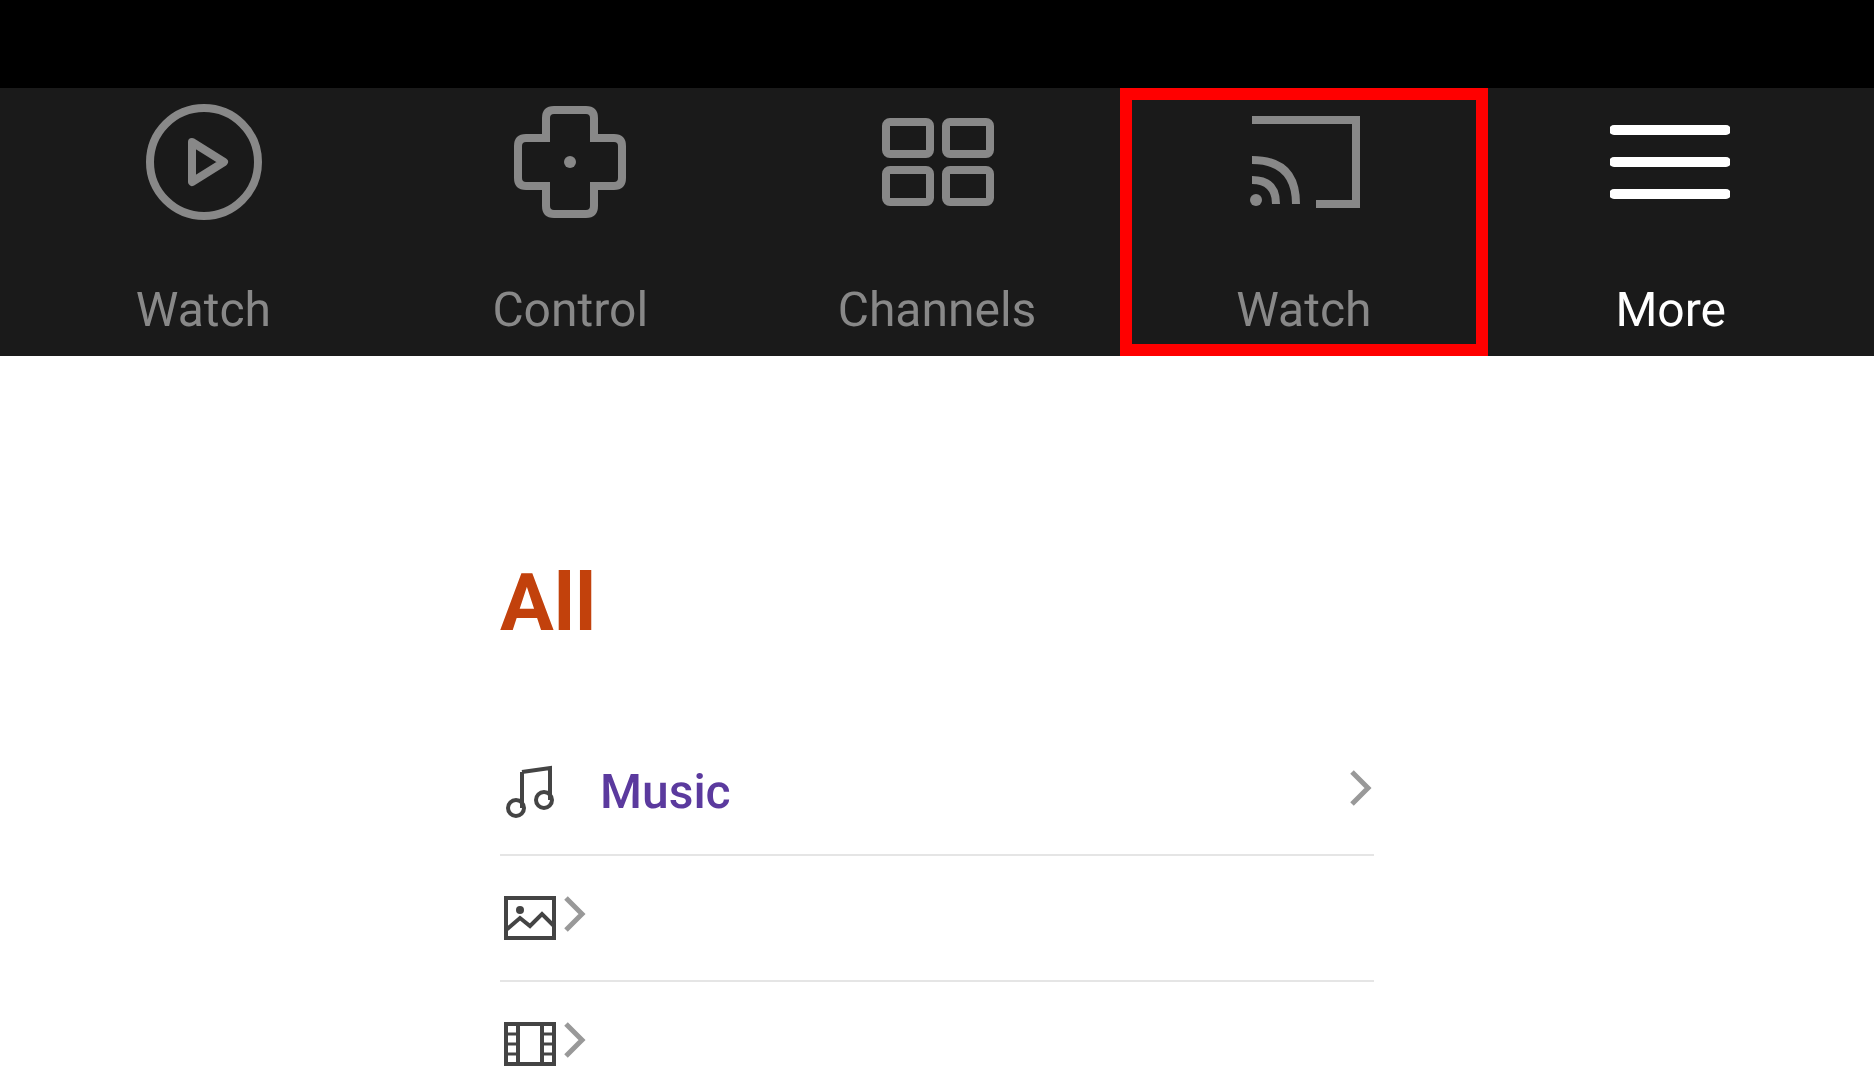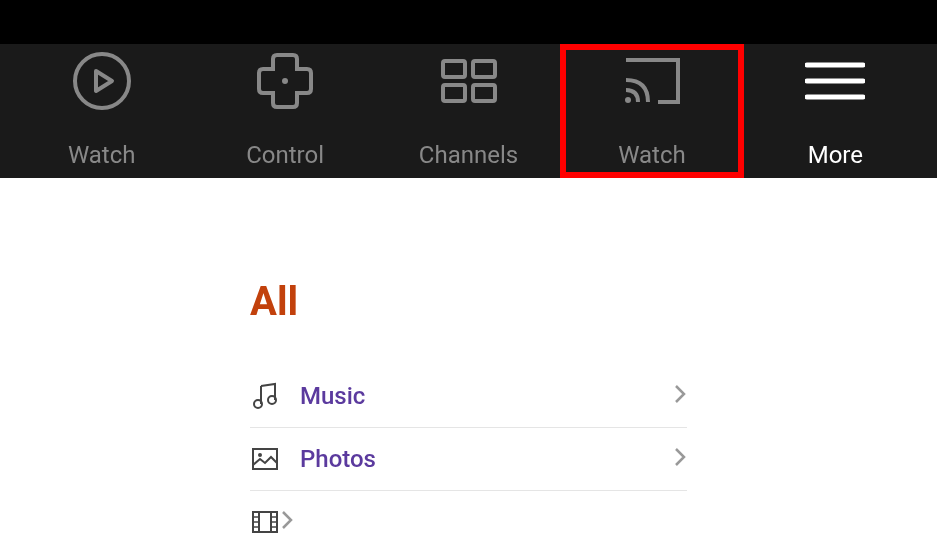--- a/index.html
+++ b/index.html
@@ -177,21 +177,20 @@
   </div>
 
   <div class="list-item">
     <div class="list-icon">
       <svg width="28" height="24" viewBox="0 0 28 24" fill="none">
         <rect x="2" y="2" width="24" height="20" stroke="#444" stroke-width="2" fill="none"></rect>
         <circle cx="9" cy="8" r="2" fill="#444"></circle>
         <path d="M2 18 L9 12 L14 16 L20 10 L26 16" stroke="#444" stroke-width="2" fill="none"></path>
       </svg>
     </div>
-    <span class="list-label">Photos</span>
     <span class="chevron">
       <svg width="14" height="20" viewBox="0 0 14 20" fill="none">
         <path d="M3 2 L11 10 L3 18" stroke="#999" stroke-width="2.5" fill="none"></path>
       </svg>
     </span>
   </div>
 
   <div class="list-item">
     <div class="list-icon">
       <svg width="28" height="24" viewBox="0 0 28 24" fill="none">

